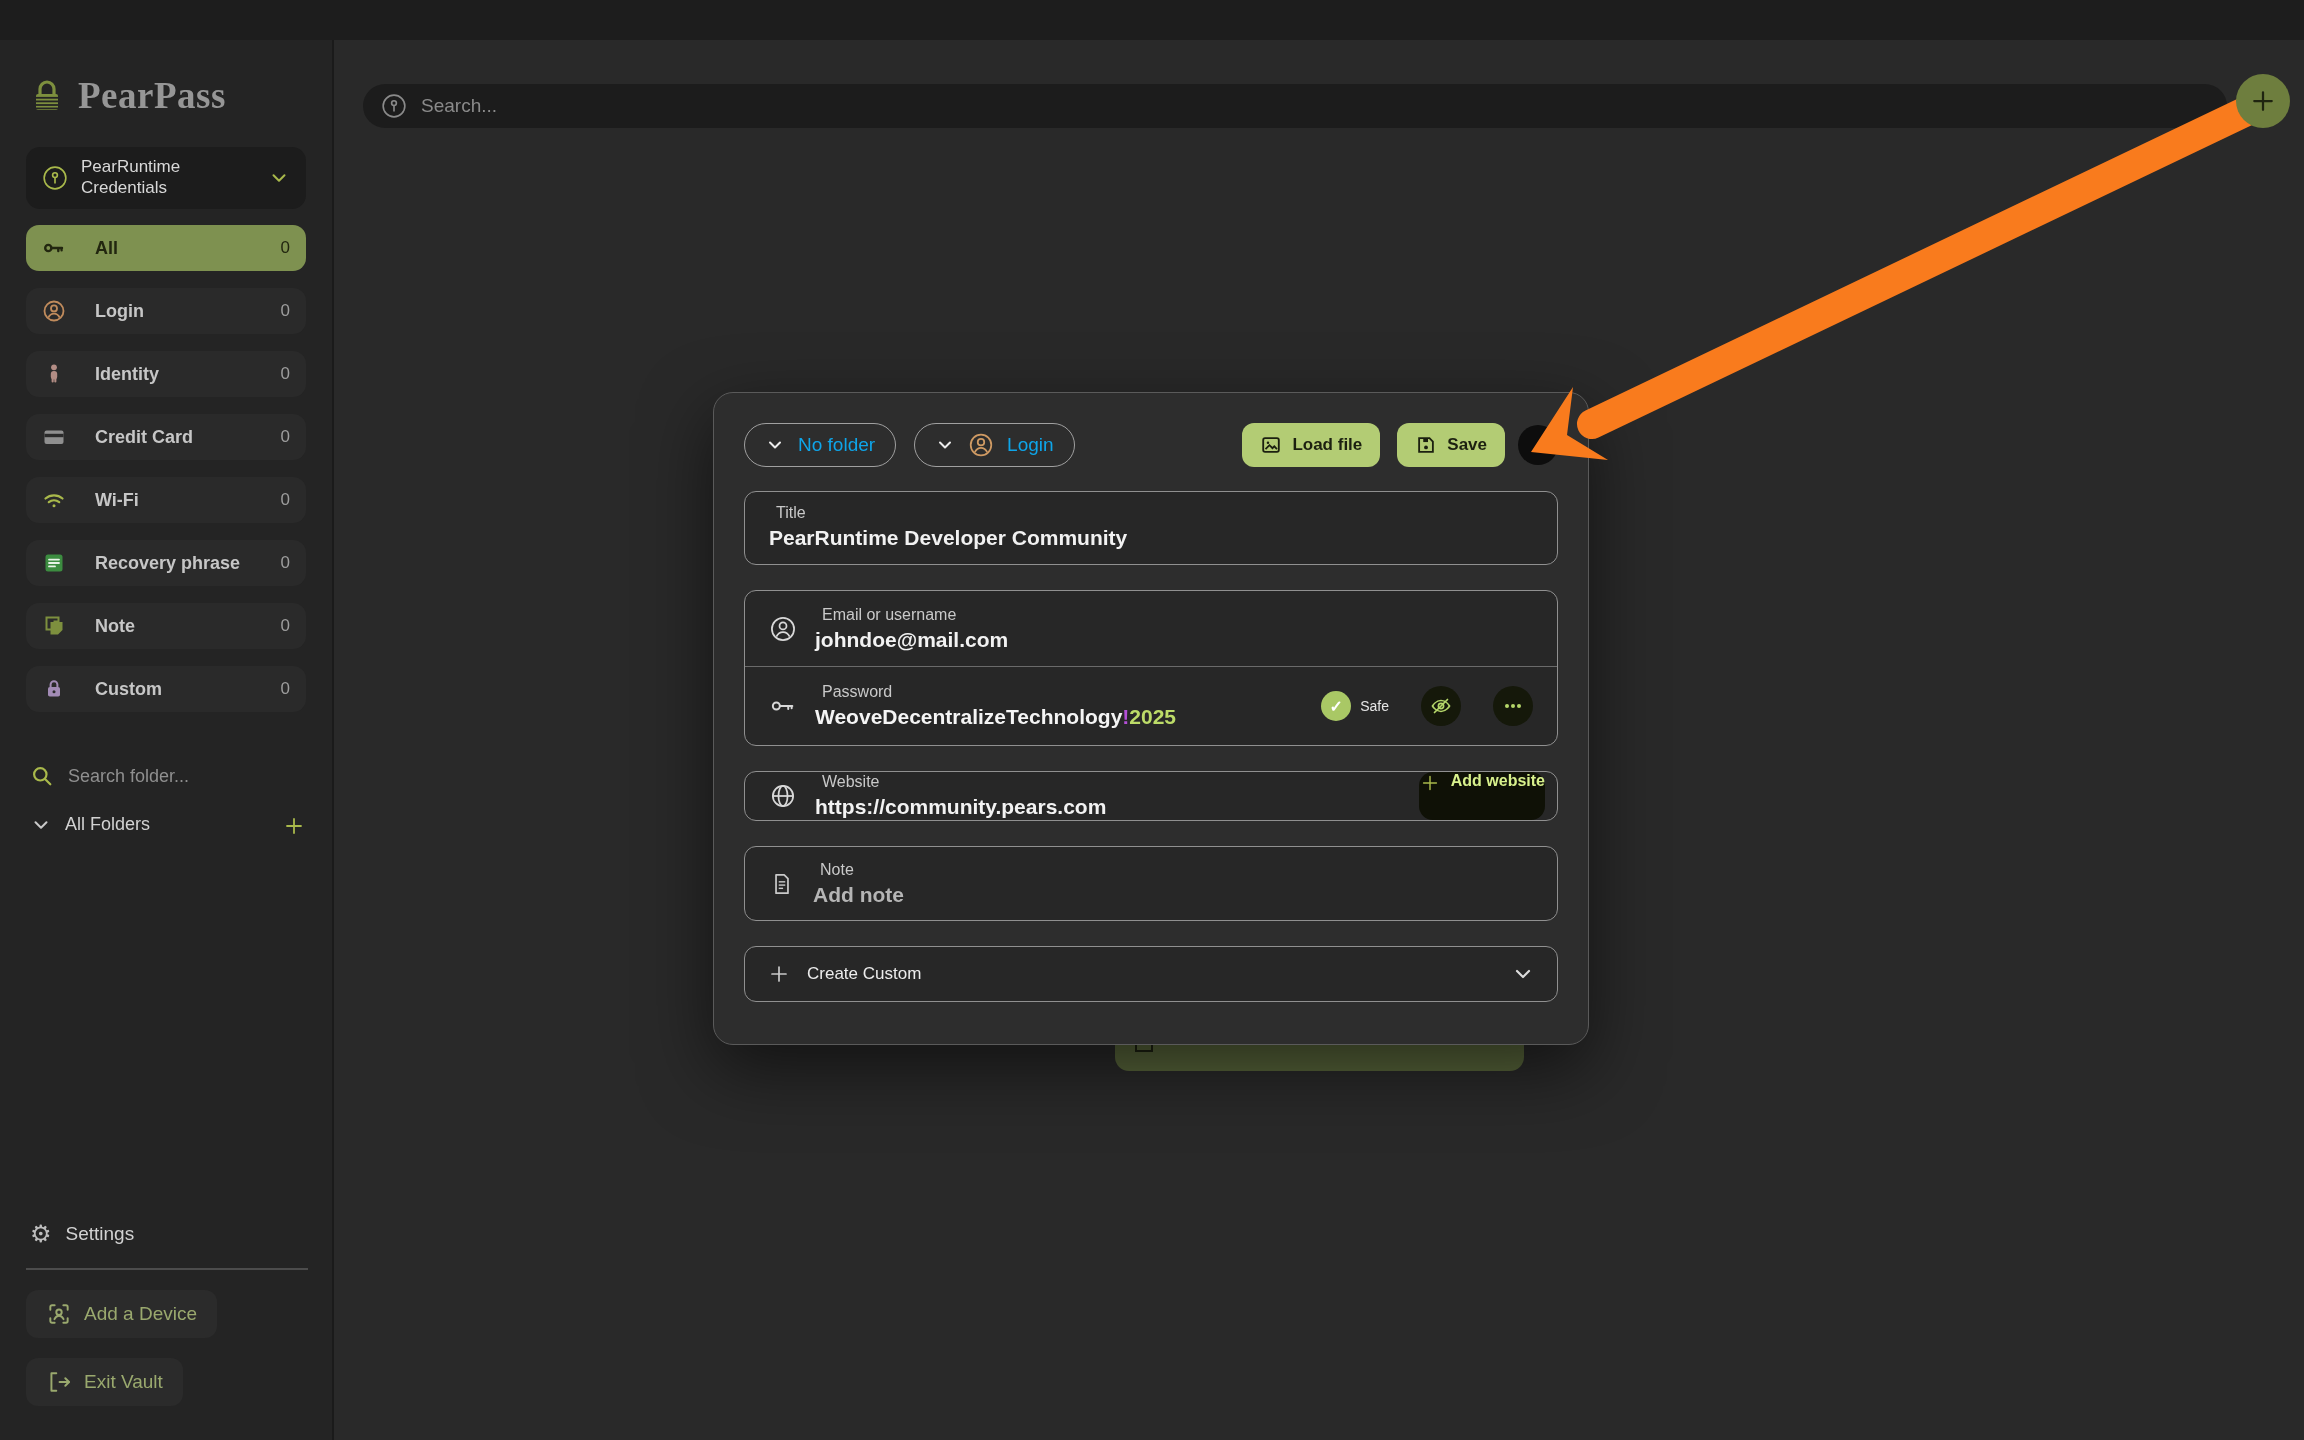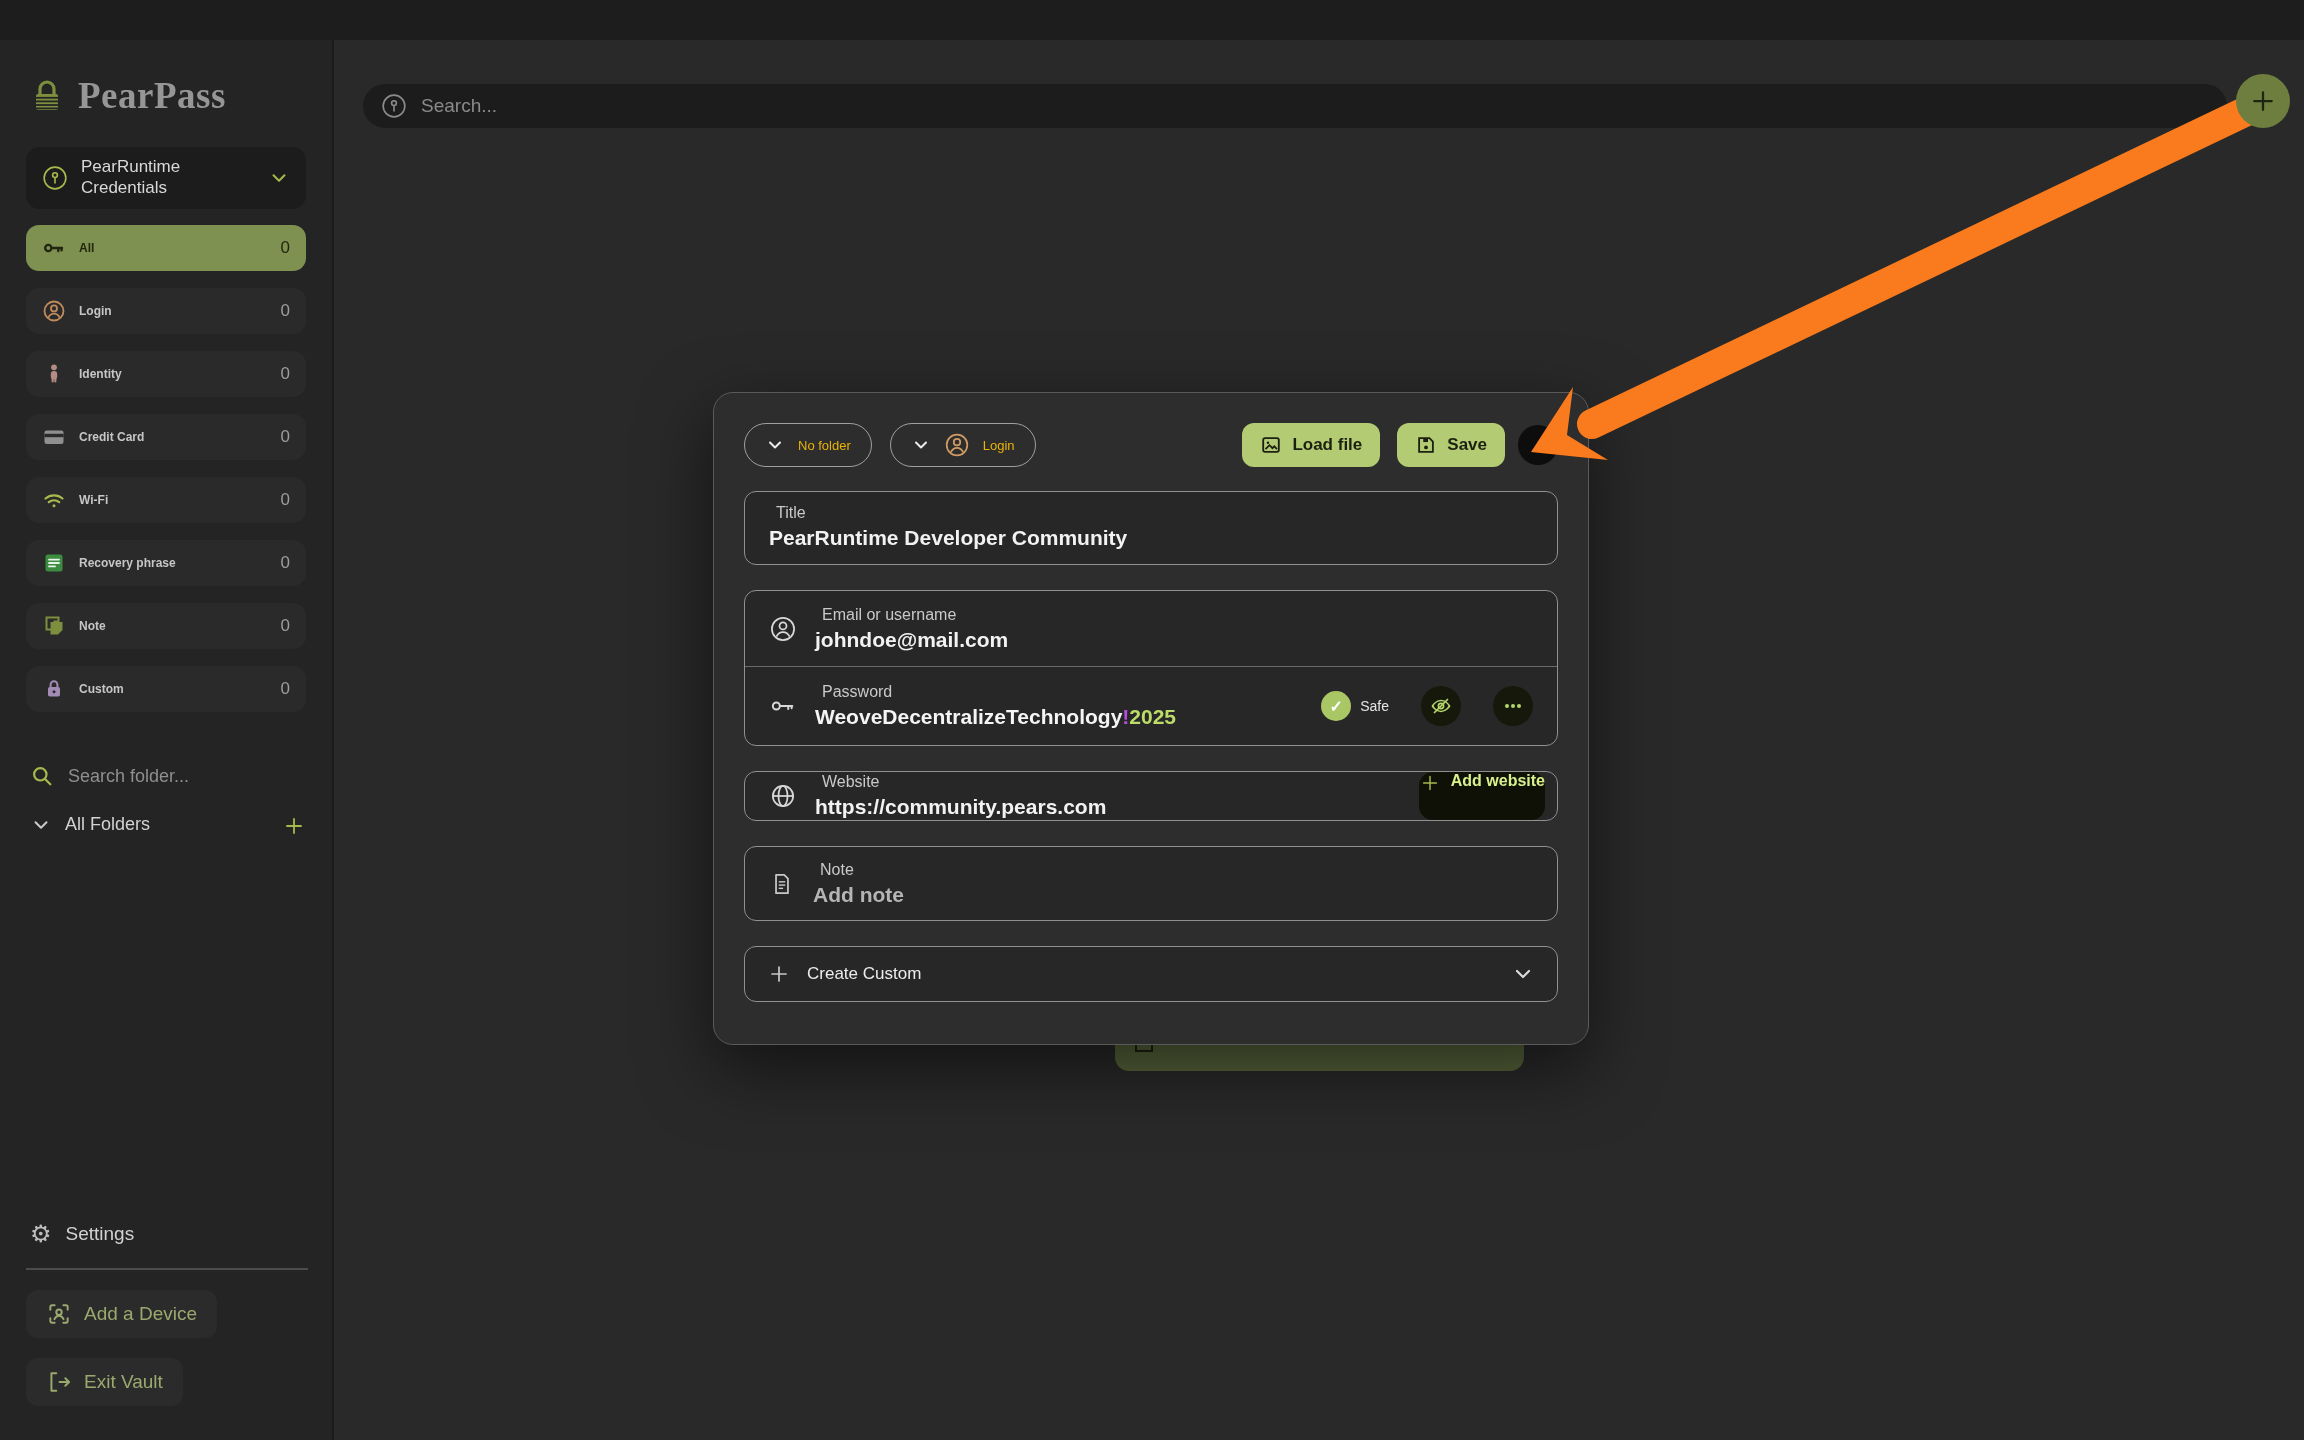--- a/index.html
+++ b/index.html
@@ -15,21 +15,21 @@
              background:#242424; border-right:2px solid #1a1a1a; }
   .logo-row { display:flex; align-items:center; gap:12px; padding:34px 0 0 28px; }
   .logo-text { font-family:"Liberation Serif", serif; font-weight:700; font-size:37px;
                color:#969696; letter-spacing:.5px; }
   .vault-select { margin:30px 26px 0 26px; height:62px; background:#1c1c1c; border-radius:14px;
                   display:flex; align-items:center; gap:13px; padding:0 16px; cursor:pointer; }
   .vault-label { flex:1; color:#d8d8d8; font-size:17px; font-weight:500; line-height:1.22; }
   .cat-list { margin:16px 26px 0 26px; display:flex; flex-direction:column; gap:17px; }
   .cat-item { height:46px; border-radius:13px; background:#2a2a2a; display:flex; align-items:center;
               gap:13px; padding:0 16px; cursor:pointer; }
-  .cat-item .lbl { flex:1; font-size:12px; font-weight:700; color:#c6c6c6; }
+  .cat-item .lbl { flex:1; font-size:18px; font-weight:700; color:#c6c6c6;margin-left:16px; }
   .cat-item .cnt { font-size:17px; color:#9d9d9d; }
   .cat-item.selected { background:#7e9150; }
   .cat-item.selected .lbl, .cat-item.selected .cnt { color:#22260f; }
   .folder-search { display:flex; align-items:center; gap:14px; margin:52px 26px 0 30px; }
   .folder-search .ph { color:#8f8f8f; font-size:18px; }
   .allfolders { display:flex; align-items:flex-start; gap:13px; margin:26px 26px 0 30px; }
   .allfolders .lbl { flex:1; color:#d2d2d2; font-size:18px; }
   .side-footer { position:absolute; left:0; bottom:34px; width:334px; }
   .settings-row { display:flex; align-items:center; gap:14px; padding-left:30px; cursor:pointer; }
   .settings-row .gear { font-size:24px; color:#bdbdbd; line-height:1; }
@@ -56,21 +56,21 @@
   .bg-save-bar .icon-stub { position:absolute; left:20px; top:4px; width:18px; height:8px;
                             border:2px solid #1e2212; border-top:none; }
 
   
   .modal { position:absolute; left:713px; top:392px; width:876px; height:653px;
            background:#2d2d2d; border:1px solid #5a5a5a; border-radius:20px;
            box-shadow:0 24px 70px rgba(0,0,0,.55); z-index:10; padding:30px; }
   .modal-header { display:flex; align-items:center; }
   .pill { height:44px; border:1px solid #a0a0a0; border-radius:22px; display:flex;
           align-items:center; gap:13px; padding:0 20px; cursor:pointer; }
-  .pill .lbl { color:#eab308; font-size:13px; font-weight:500; }
+  .pill .lbl { color:#0ea5e9; font-size:19px; font-weight:500; }
   .pill + .pill { margin-left:18px; }
   .hspacer { flex:1; }
   .green-btn { height:44px; border-radius:12px; background:#b3cc74; display:flex; align-items:center;
                gap:10px; padding:0 18px; cursor:pointer; }
   .green-btn .lbl { color:#1c2010; font-size:17px; font-weight:700; }
   .green-btn + .green-btn { margin-left:17px; }
   .dark-circle-btn { width:40px; height:40px; border-radius:50%; background:#0d0d0d;
                      margin-left:13px; cursor:pointer; }
 
   .field-box { border:1px solid #909090; border-radius:12px; background:#272727; }

